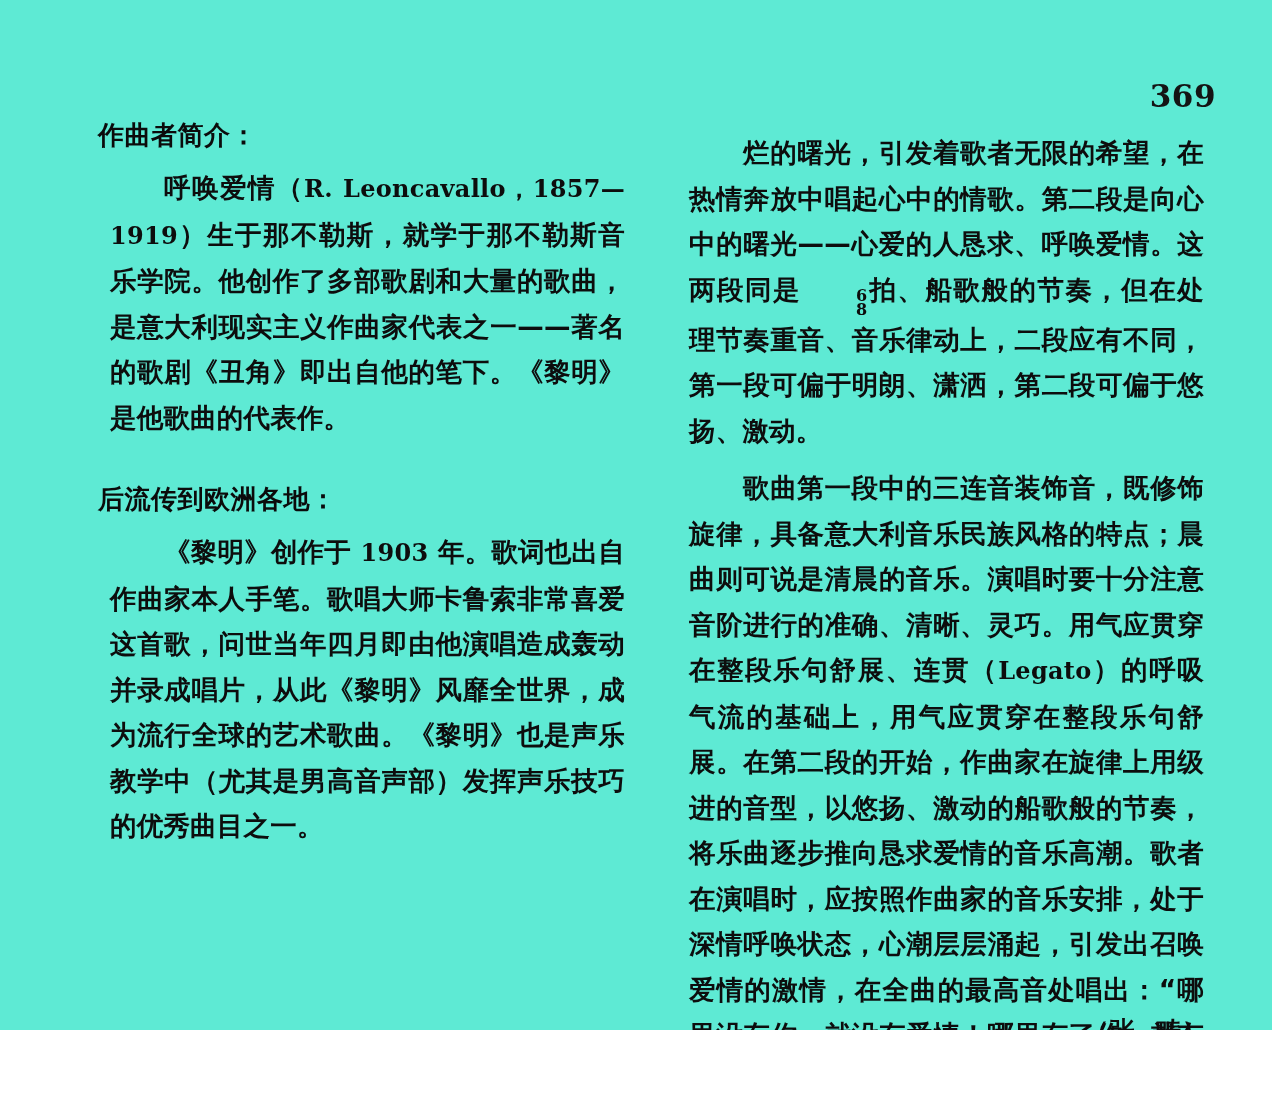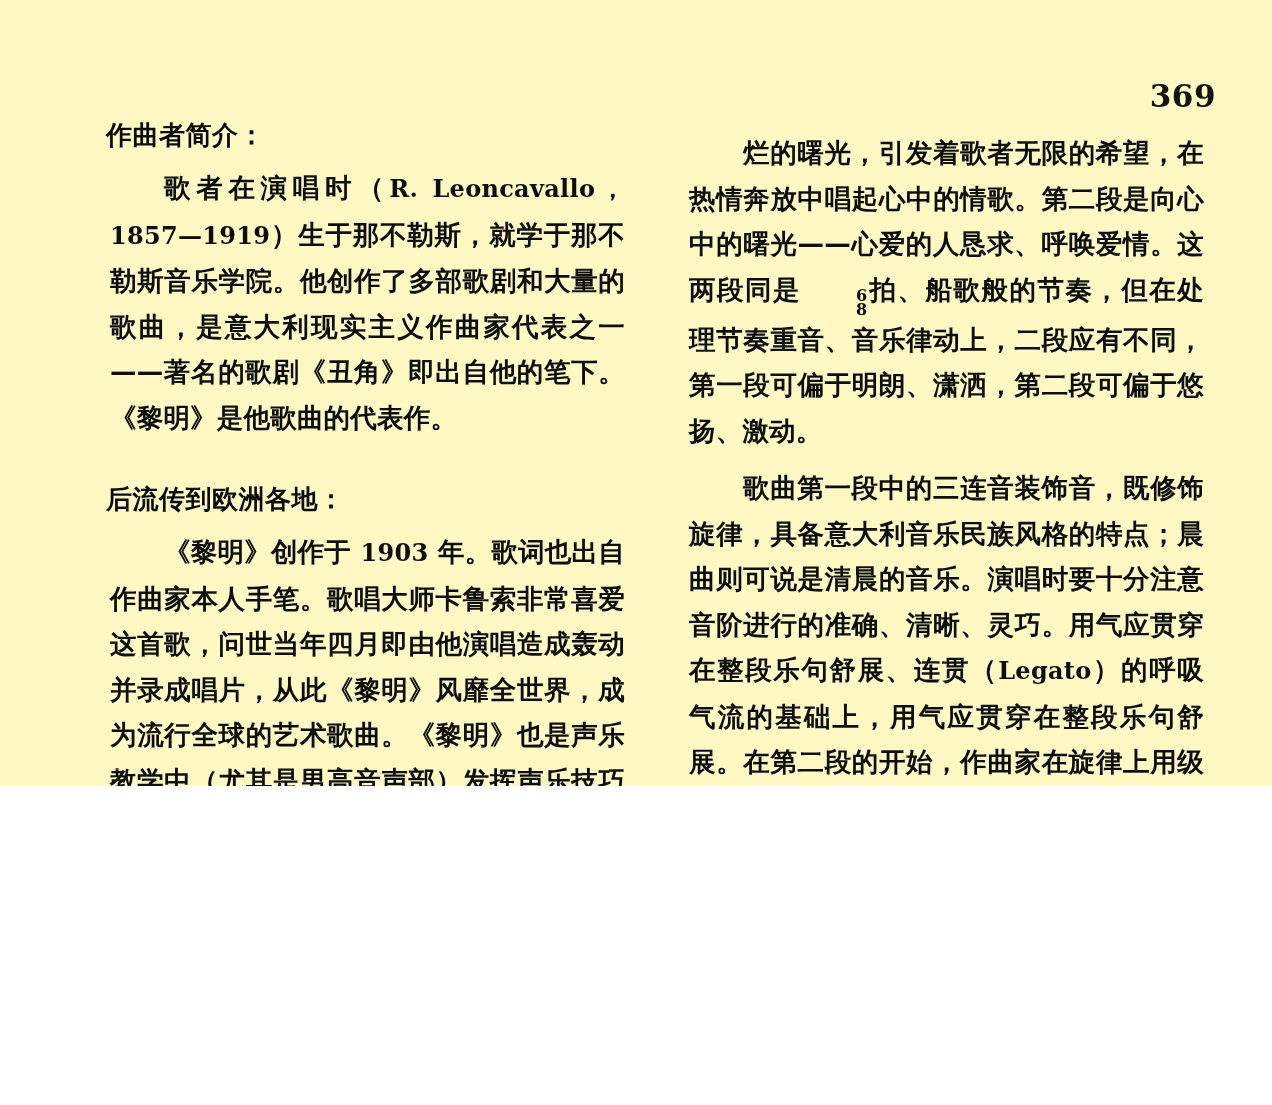--- a/index.html
+++ b/index.html
@@ -3,22 +3,22 @@
 <meta charset="utf-8">
 <style>
   html, body {
     margin: 0;
     padding: 0;
     background: #ffffff;
   }
   .page {
     position: relative;
     width: 1272px;
-    height: 786px;
-    background: #fef9c3;
+    height: 1030px;
+    background: #5eead4;
     overflow: hidden;
     font-family: "DejaVu Sans", "Liberation Sans", sans-serif;
     color: #0d0d0d;
   }
 
   
   .page-number {
     position: absolute;
     top: 78px;
     right: 56px;
@@ -40,21 +40,21 @@
   }
   .col {
     width: 539px;
   }
 
   .section-heading {
     font-weight: bold;
     font-size: 26px;
     line-height: 1.35;
     letter-spacing: 0.5px;
-    margin: 0 0 6px 8px;
+    margin: 0 0 6px 0;
     color: #0b0b0b;
   }
   .heading-gap {
     height: 30px;
   }
 
   p.para {
     margin: 12px;
     font-size: 26.5px;
     line-height: 45.5px;
@@ -136,21 +136,21 @@
 <div class="page">
 
   <div class="page-number">369</div>
 
   <div class="columns">
 
     <div class="col">
 
       <div class="section-heading">作曲者简介：</div>
 
-      <p class="para"><span>歌者在演唱时（</span><span class="lat">R. Leoncavallo，1857—1919</span><span>）生于那不勒斯，就学于那不勒斯音乐学院。他创作了多部歌剧和大量的歌曲，是意大利现实主义作曲家代表之一——著名的歌剧《丑角》即出自他的笔下。《黎明》是他歌曲的代表作。</span></p>
+      <p class="para"><span>呼唤爱情（</span><span class="lat">R. Leoncavallo，1857—1919</span><span>）生于那不勒斯，就学于那不勒斯音乐学院。他创作了多部歌剧和大量的歌曲，是意大利现实主义作曲家代表之一——著名的歌剧《丑角》即出自他的笔下。《黎明》是他歌曲的代表作。</span></p>
 
       <div class="heading-gap"></div>
 
       <div class="section-heading">后流传到欧洲各地：</div>
 
 
       <p class="para"><span>《黎明》创作于 </span><span class="lat">1903</span><span> 年。歌词也出自作曲家本人手笔。歌唱大师卡鲁索非常喜爱这首歌，问世当年四月即由他演唱造成轰动并录成唱片，从此《黎明》风靡全世界，成为流行全球的艺术歌曲。《黎明》也是声乐教学中（尤其是男高音声部）发挥声乐技巧的优秀曲目之一。</span></p>
 
     </div>
 

